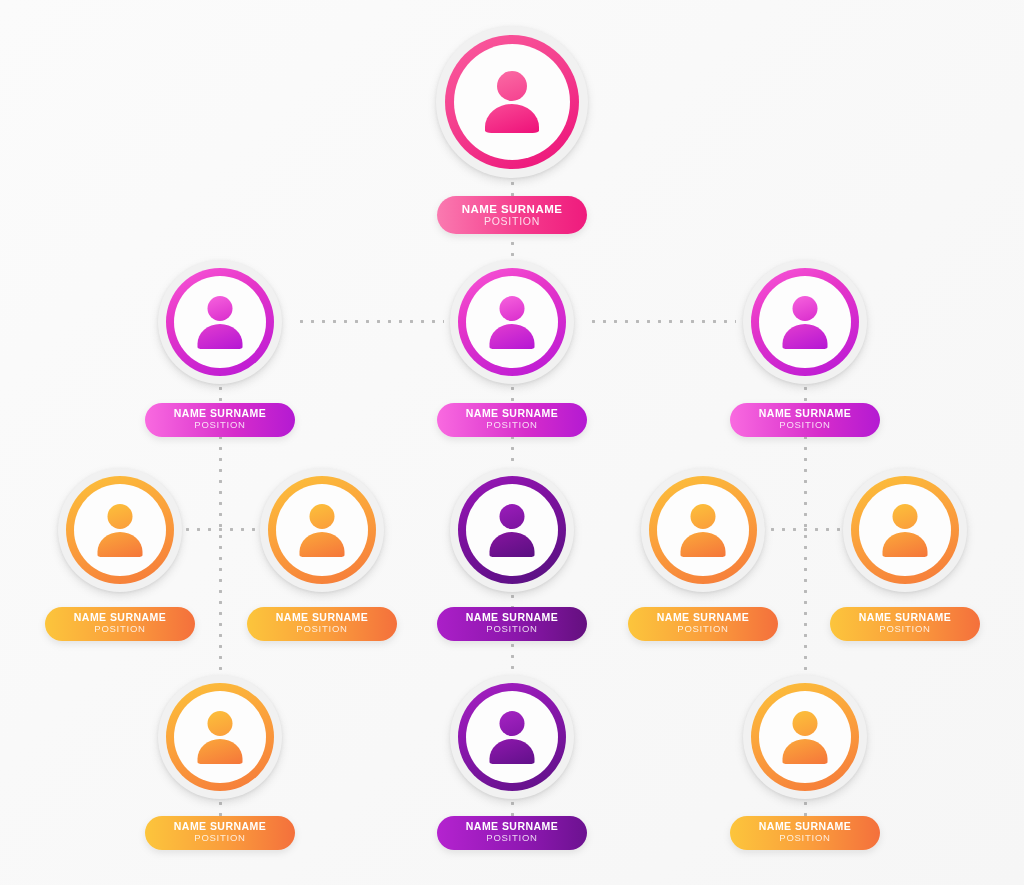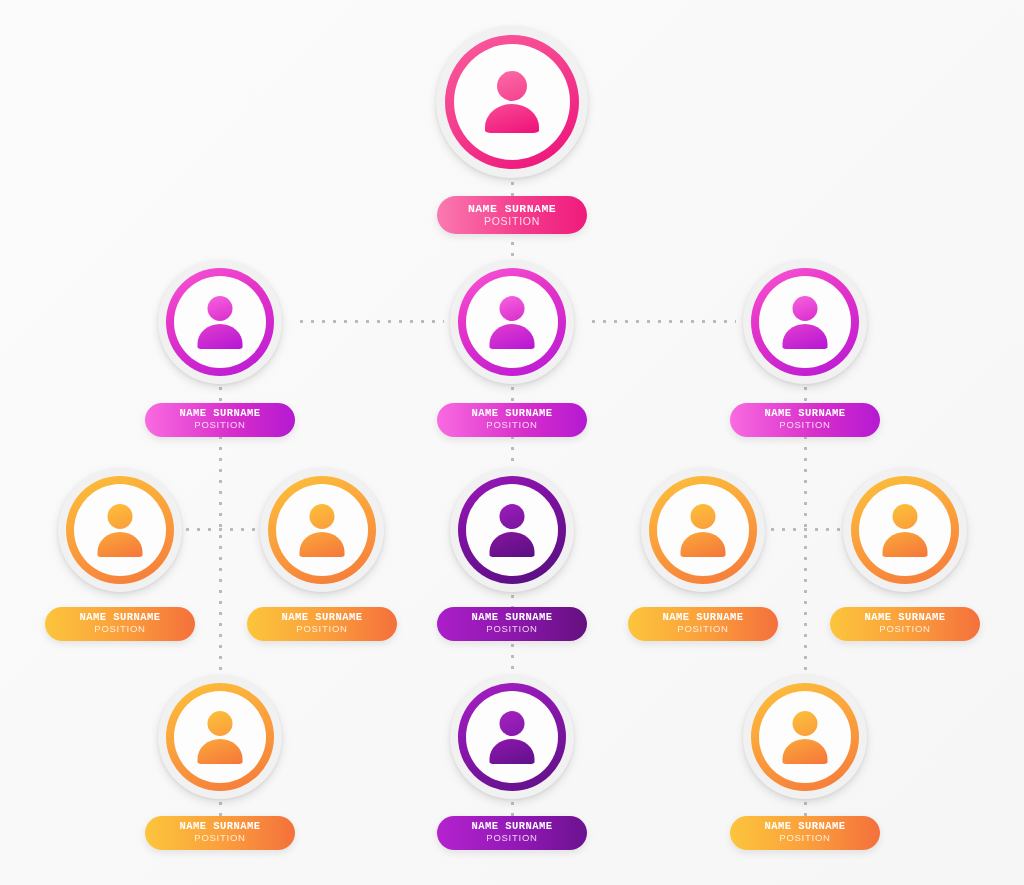--- a/index.html
+++ b/index.html
@@ -72,21 +72,20 @@
     color: #ffffff;
     padding-top: 7px;
     box-shadow: 0 3px 7px rgba(130,130,130,.18);
     white-space: nowrap;
   }
   .label .nm {
     display: block;
     font-weight: bold;
     letter-spacing: .45px;
     line-height: 1.05;
-    font-family: Liberation Mono, monospace;
   }
   .label .pos {
     display: block;
     color: rgba(255,255,255,.82);
     letter-spacing: .75px;
     line-height: 1.25;
   }
 
   
   .lvl1 .avatar { width: 152px; height: 152px; padding: 9px; }

